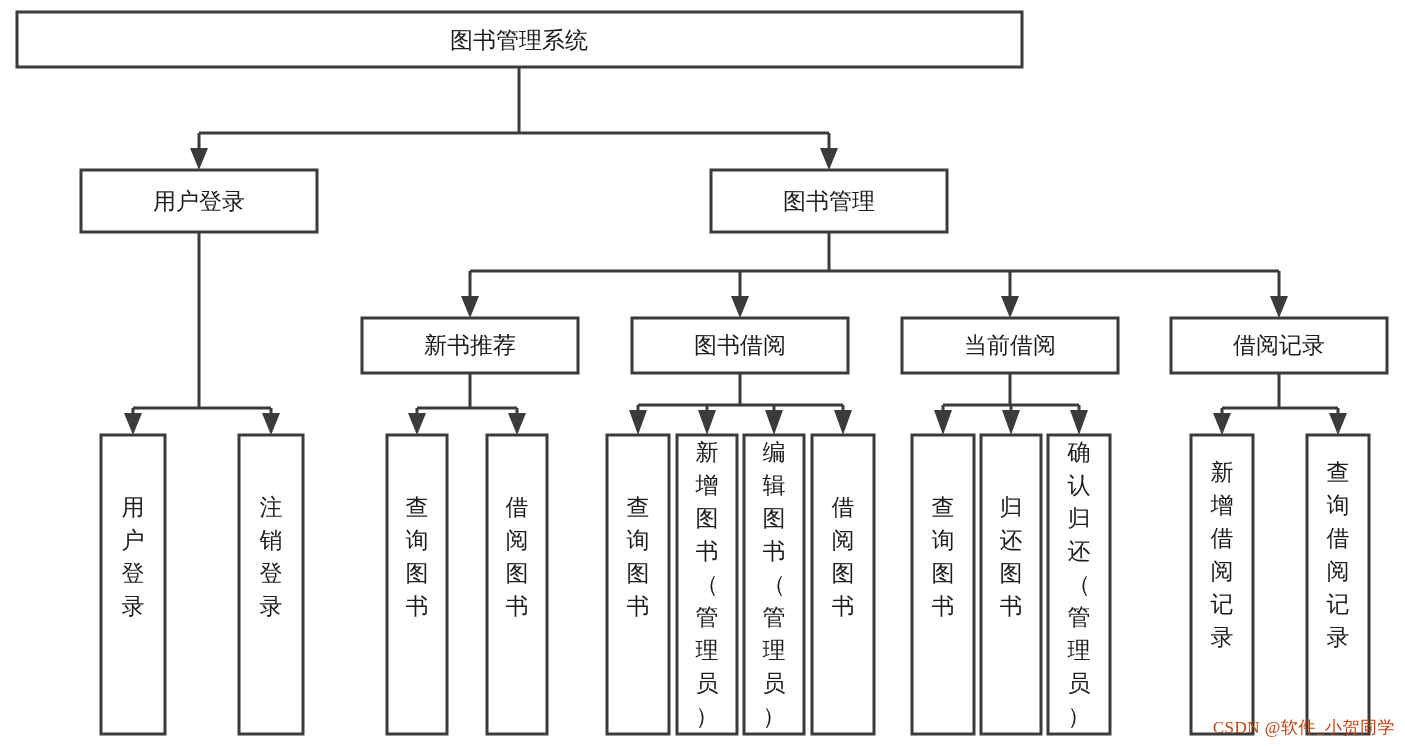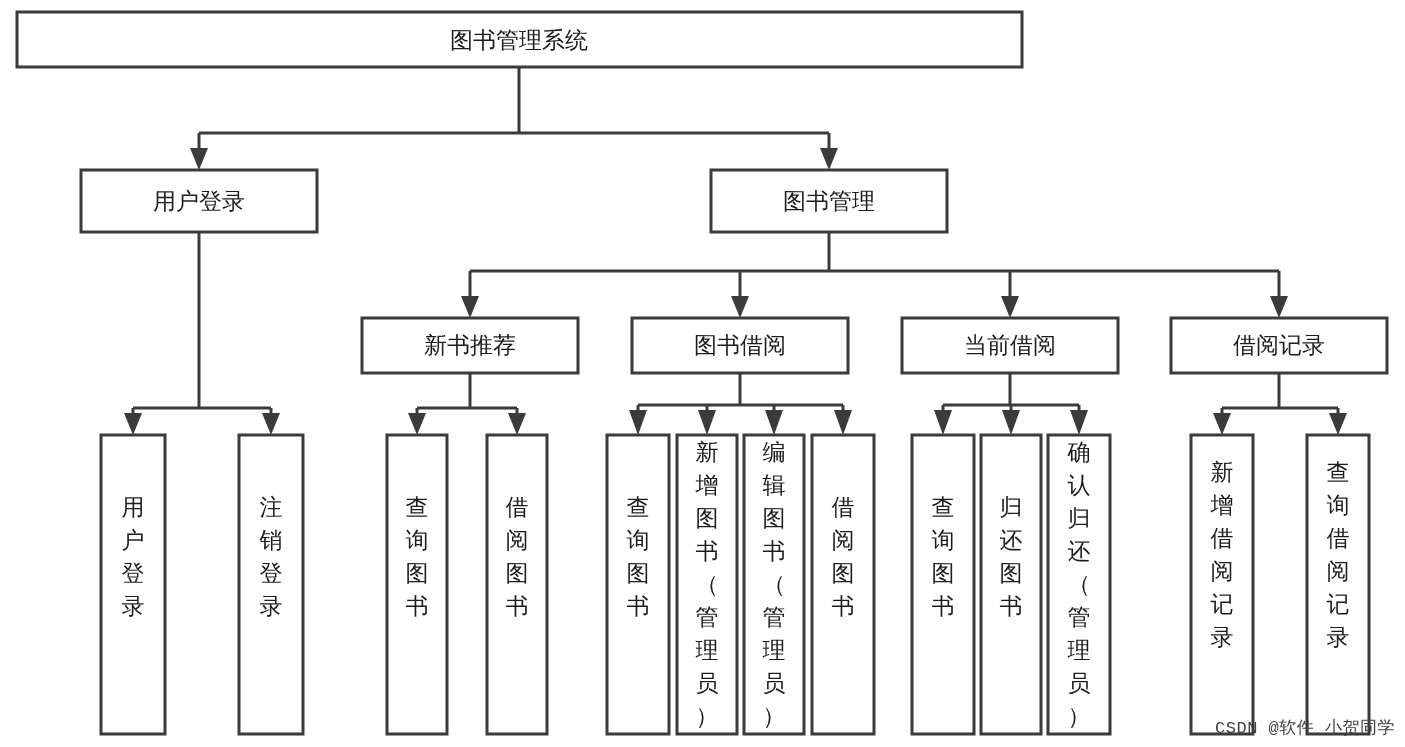--- a/index.html
+++ b/index.html
@@ -53,23 +53,23 @@
   .vert-label {
     fill: #1c1c1c;
     font-family: "DejaVu Sans", "Liberation Sans", sans-serif;
     font-size: 23px;
     text-anchor: middle;
   }
   .watermark {
     position: absolute;
     right: 10px;
     bottom: 8px;
-    font-family: Liberation Mono, monospace;
+    font-family: Liberation Serif, serif;
     font-size: 17px;
-    color: #404040;
+    color: #c2410c;
     white-space: nowrap;
     letter-spacing: 0.5px;
   }
 </style>
 </head>
 <body>
 
 <div id="diagram-root">
 
   <svg class="flow" viewBox="0 0 1405 747">

